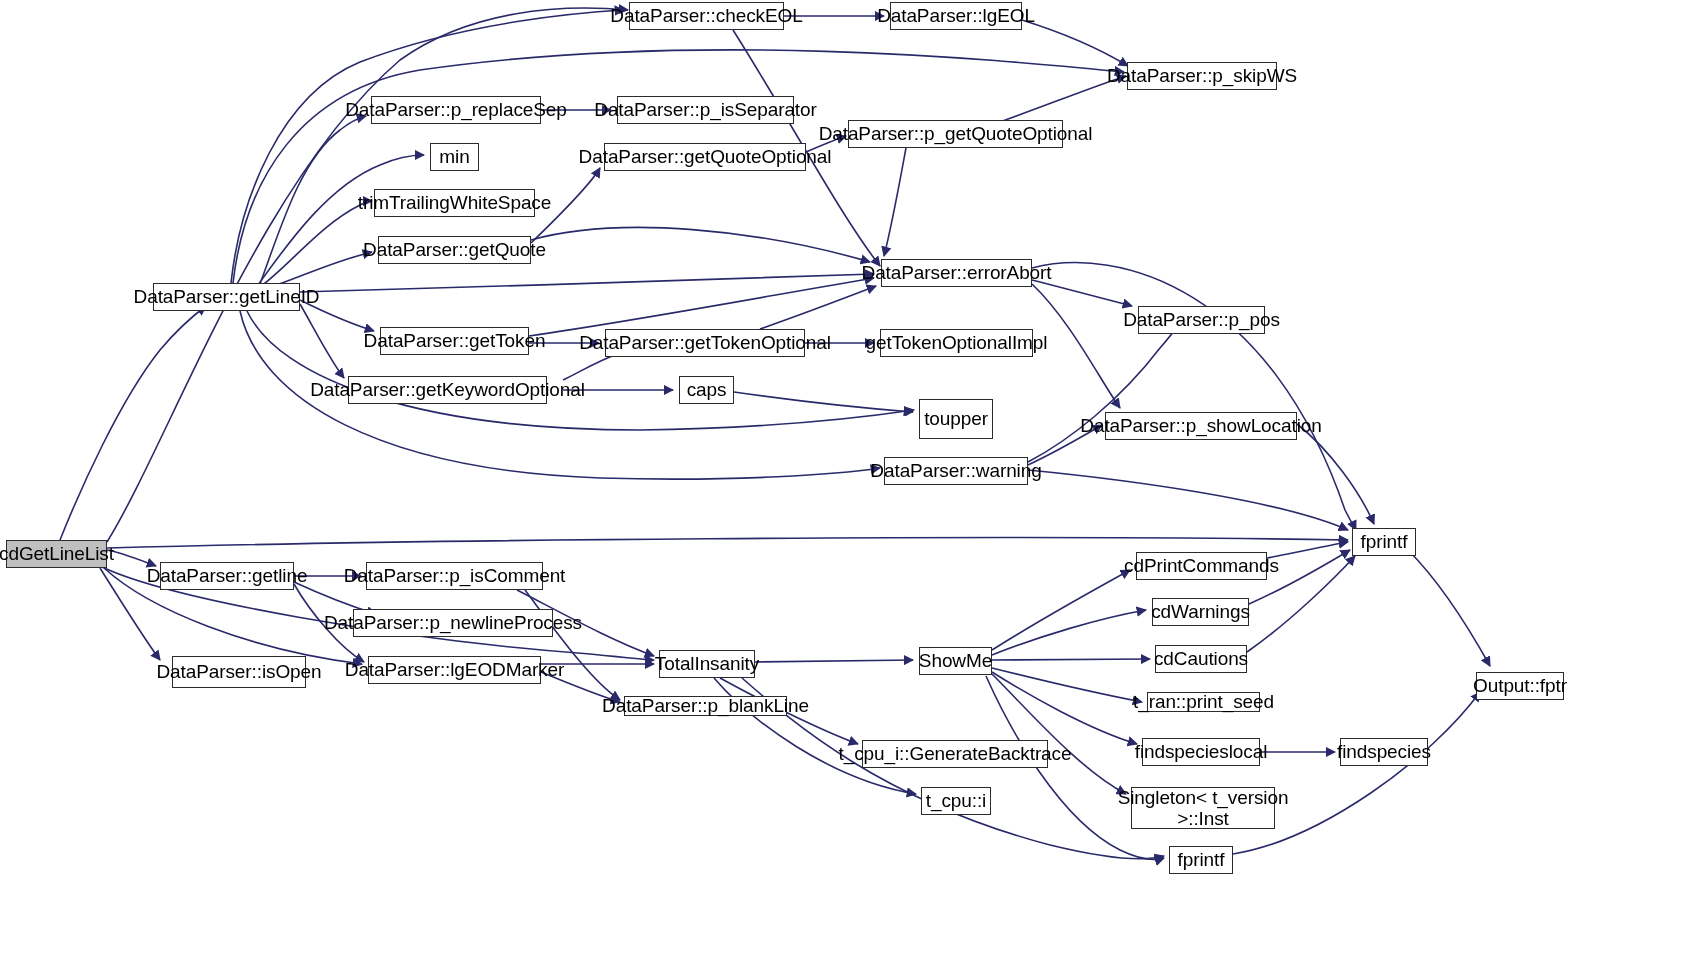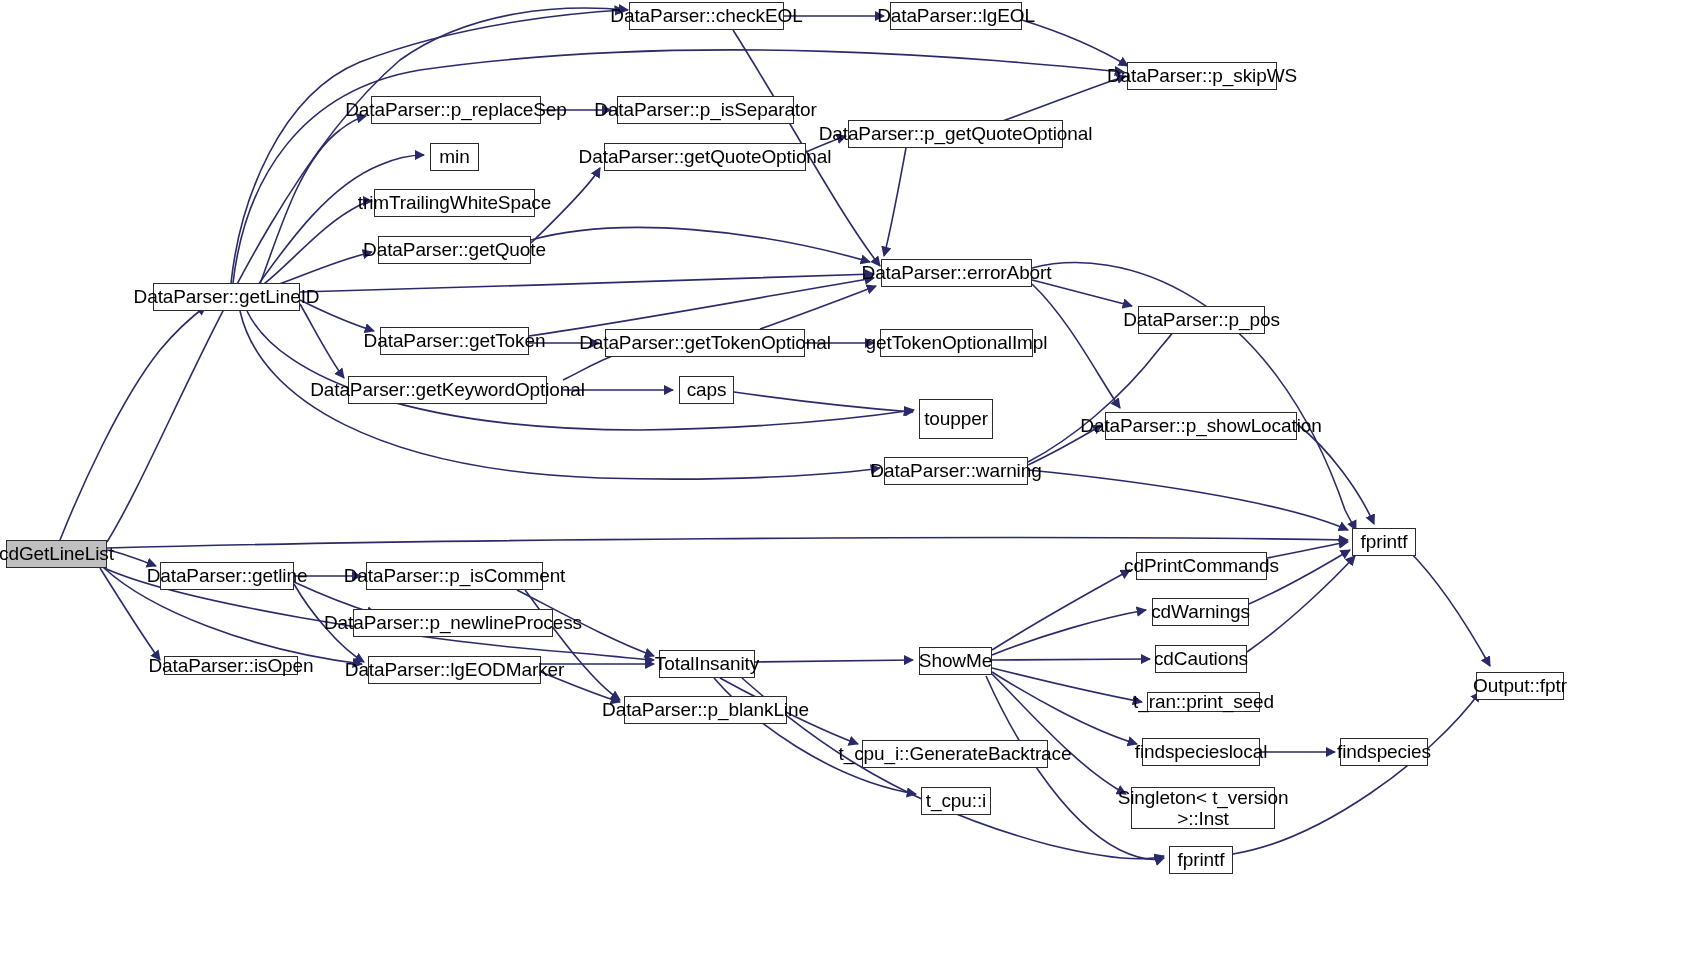--- a/index.html
+++ b/index.html
@@ -151,25 +151,25 @@
       <div class="node" style="left: 1352px; top: 528px; width: 64px; height: 28px;"><span class="node-label">fprintf</span></div>
       <div class="node root" style="left: 6px; top: 540px; width: 101px; height: 28px;"><span class="node-label">cdGetLineList</span></div>
       <div class="node" style="left: 1136px; top: 552px; width: 131px; height: 28px;"><span class="node-label">cdPrintCommands</span></div>
       <div class="node" style="left: 160px; top: 562px; width: 134px; height: 28px;"><span class="node-label">DataParser::getline</span></div>
       <div class="node" style="left: 366px; top: 562px; width: 177px; height: 28px;"><span class="node-label">DataParser::p_isComment</span></div>
       <div class="node" style="left: 1152px; top: 598px; width: 97px; height: 28px;"><span class="node-label">cdWarnings</span></div>
       <div class="node" style="left: 353px; top: 609px; width: 200px; height: 28px;"><span class="node-label">DataParser::p_newlineProcess</span></div>
       <div class="node" style="left: 1155px; top: 645px; width: 92px; height: 28px;"><span class="node-label">cdCautions</span></div>
       <div class="node" style="left: 659px; top: 650px; width: 96px; height: 28px;"><span class="node-label">TotalInsanity</span></div>
       <div class="node" style="left: 919px; top: 647px; width: 73px; height: 28px;"><span class="node-label">ShowMe</span></div>
-      <div class="node" style="left: 164px; top: 656px; width: 134px; height: 19px;"><span class="node-label">DataParser::isOpen</span></div>
+      <div class="node" style="left: 172px; top: 656px; width: 134px; height: 32px;"><span class="node-label">DataParser::isOpen</span></div>
       <div class="node" style="left: 368px; top: 656px; width: 173px; height: 28px;"><span class="node-label">DataParser::lgEODMarker</span></div>
       <div class="node" style="left: 1147px; top: 692px; width: 113px; height: 20px;"><span class="node-label">t_ran::print_seed</span></div>
       <div class="node" style="left: 1476px; top: 672px; width: 88px; height: 28px;"><span class="node-label">Output::fptr</span></div>
-      <div class="node" style="left: 624px; top: 696px; width: 163px; height: 28px;"><span class="node-label">DataParser::p_blankLine</span></div>
+      <div class="node" style="left: 624px; top: 696px; width: 163px; height: 20px;"><span class="node-label">DataParser::p_blankLine</span></div>
       <div class="node" style="left: 1142px; top: 738px; width: 118px; height: 28px;"><span class="node-label">findspecieslocal</span></div>
       <div class="node" style="left: 1340px; top: 738px; width: 88px; height: 28px;"><span class="node-label">findspecies</span></div>
       <div class="node" style="left: 862px; top: 740px; width: 186px; height: 28px;"><span class="node-label">t_cpu_i::GenerateBacktrace</span></div>
       <div class="node" style="left: 1131px; top: 787px; width: 144px; height: 42px;"><span class="node-label">Singleton&lt; t_version
 &gt;::Inst</span></div>
       <div class="node" style="left: 921px; top: 787px; width: 70px; height: 28px;"><span class="node-label">t_cpu::i</span></div>
       <div class="node" style="left: 1169px; top: 846px; width: 64px; height: 28px;"><span class="node-label">fprintf</span></div>
     </div>
 </div>
 

